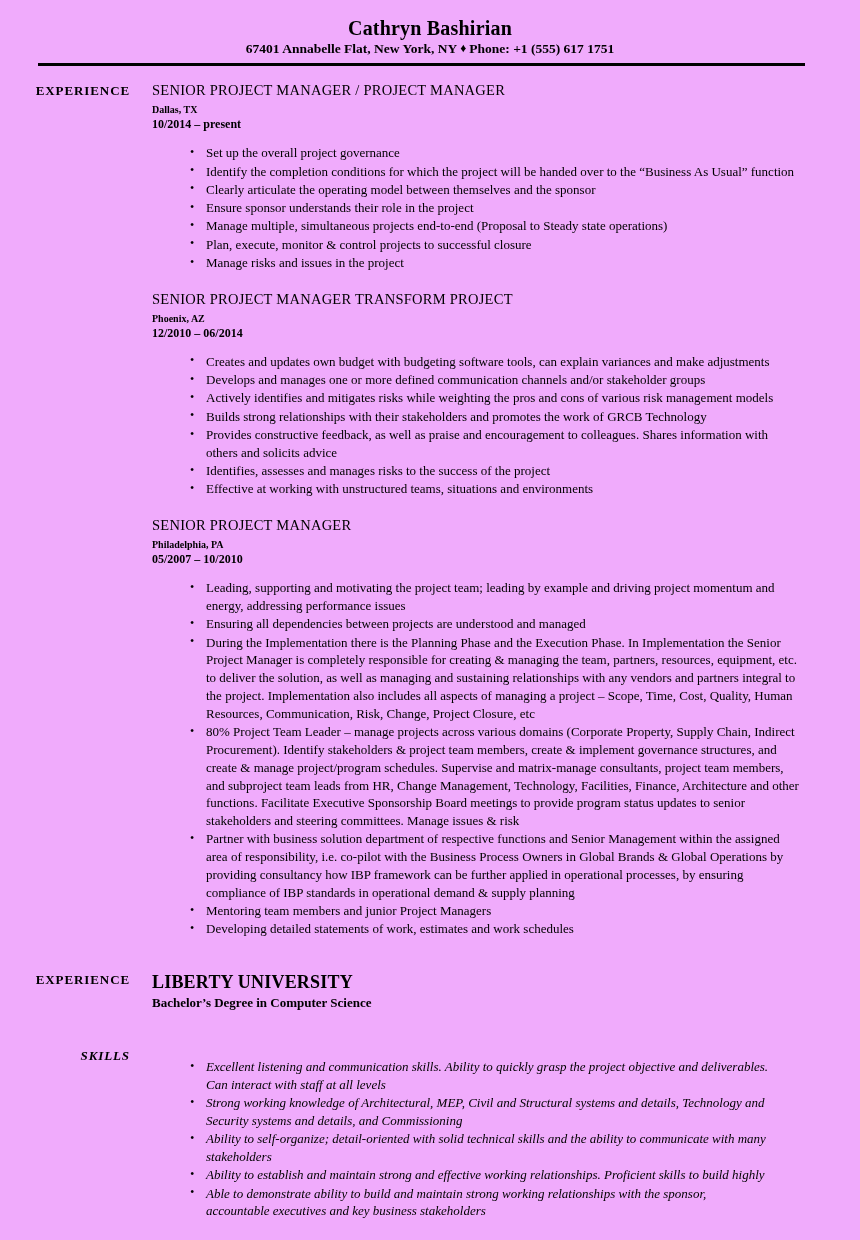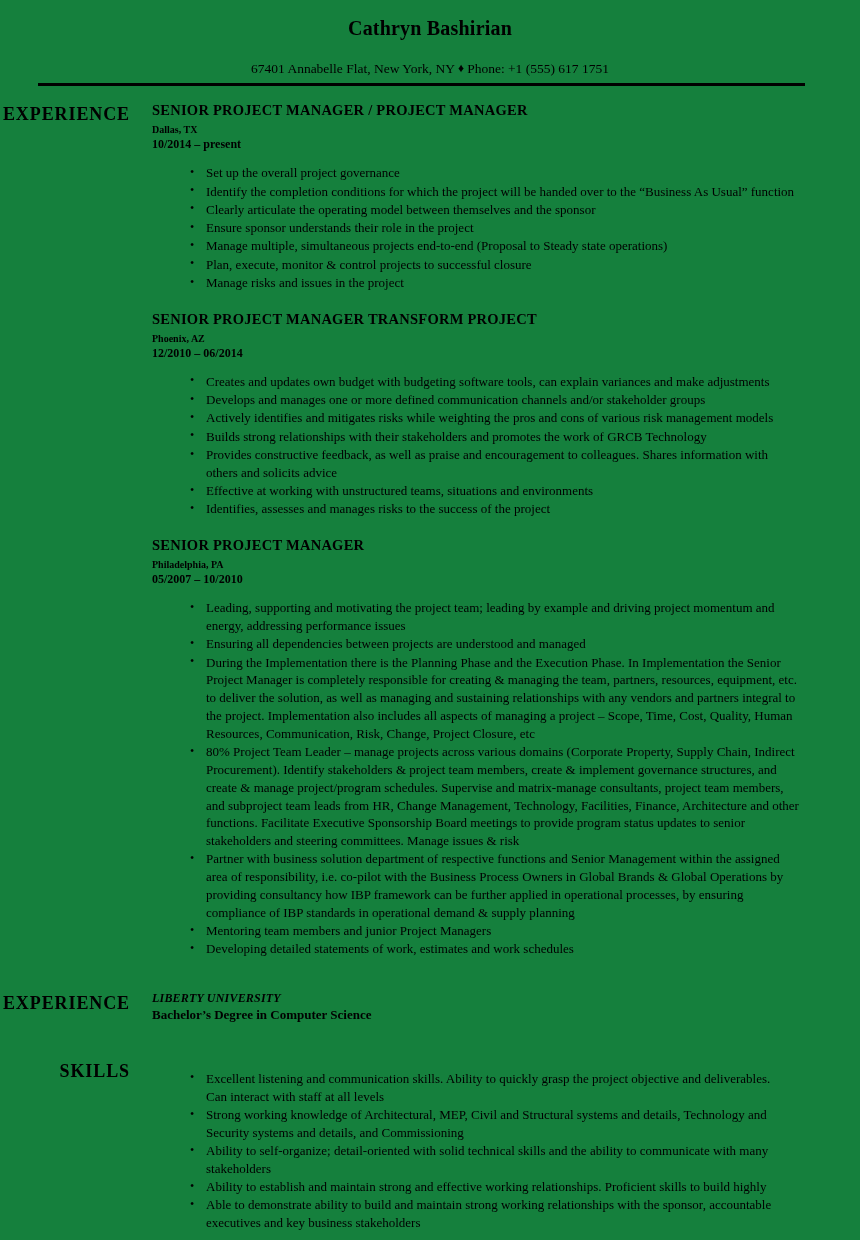--- a/index.html
+++ b/index.html
@@ -12,40 +12,40 @@
     height: 1240px;
     overflow: hidden;
     font-family: "Liberation Serif", "DejaVu Serif", serif;
     color: #000000;
     background: #fdfdfd;
   }
   .page {
     position: relative;
     width: 860px;
     height: 1240px;
-    background: #15803d;
+    background: #f0abfc;
     box-sizing: border-box;
     overflow: hidden;
   }
 
   
   .header {
     padding-top: 16px;
     text-align: center;
   }
   .cand-name {
     font-size: 20px;
     font-weight: bold;
     letter-spacing: 0.2px;
     line-height: 1.25;
   }
   .cand-contact {
     font-size: 13.5px;
-    font-weight: normal;
-    margin-top: 20px;
+    font-weight: bold;
+    margin-top: 0;
     line-height: 1.2;
   }
   .diamond {
     font-size: 12px;
     padding: 0 3px;
     position: relative;
     top: -1px;
   }
   .rule-wrap {
     padding: 0 55px 0 38px;
@@ -64,40 +64,40 @@
   .section {
     display: flex;
     align-items: flex-start;
   }
   .sec-label {
     width: 152px;
     flex: 0 0 152px;
     text-align: right;
     padding-right: 22px;
     box-sizing: border-box;
-    font-size: 18px;
+    font-size: 13px;
     font-weight: bold;
     letter-spacing: 0.9px;
     line-height: 1.35;
     padding-top: 1px;
   }
   .sec-content {
     flex: 1 1 auto;
     padding-right: 48px;
     box-sizing: border-box;
   }
 
   
   .job {
     margin-bottom: 18px;
   }
   .job:last-child { margin-bottom: 0; }
   .job-title {
     font-size: 14.5px;
-    font-weight: bold;
+    font-weight: normal;
     letter-spacing: 0.25px;
     line-height: 1.3;
     margin-bottom: 3px;
   }
   .job-loc {
     font-size: 10px;
     font-weight: bold;
     line-height: 1.3;
   }
   .job-dates {
@@ -125,33 +125,32 @@
     content: "\2022";
     position: absolute;
     left: 0;
     top: -0.5px;
     font-size: 12px;
     line-height: 1.37;
   }
 
   
   .edu-school {
-    font-size: 12px;
+    font-size: 18px;
     font-weight: bold;
     letter-spacing: 0.2px;
     line-height: 1.35;
-    font-style: italic;
   }
   .edu-degree {
     font-size: 13px;
     font-weight: bold;
     line-height: 1.35;
   }
   .section.education { margin-top: 20px; }
-  .section.skills { margin-top: 34px; }
+  .section.skills { margin-top: 34px; font-style: italic; }
   .section.skills .sec-content { padding-right: 76px; }
   .section.skills ul.bullets { padding-left: 26px; }
 </style>
 </head>
 <body>
 
 <div class="page">
 
   <div class="header">
     <div class="cand-name">Cathryn Bashirian</div>
@@ -187,22 +186,22 @@
         <div class="job">
           <div class="job-title">SENIOR PROJECT MANAGER TRANSFORM PROJECT</div>
           <div class="job-loc">Phoenix, AZ</div>
           <div class="job-dates">12/2010 – 06/2014</div>
           <ul class="bullets">
             <li>Creates and updates own budget with budgeting software tools, can explain variances and make adjustments</li>
             <li>Develops and manages one or more defined communication channels and/or stakeholder groups</li>
             <li>Actively identifies and mitigates risks while weighting the pros and cons of various risk management models</li>
             <li>Builds strong relationships with their stakeholders and promotes the work of GRCB Technology</li>
             <li>Provides constructive feedback, as well as praise and encouragement to colleagues. Shares information with others and solicits advice</li>
+            <li>Identifies, assesses and manages risks to the success of the project</li>
             <li>Effective at working with unstructured teams, situations and environments</li>
-            <li>Identifies, assesses and manages risks to the success of the project</li>
           </ul>
         </div>
 
         <div class="job">
           <div class="job-title">SENIOR PROJECT MANAGER</div>
           <div class="job-loc">Philadelphia, PA</div>
           <div class="job-dates">05/2007 – 10/2010</div>
           <ul class="bullets">
             <li>Leading, supporting and motivating the project team; leading by example and driving project momentum and energy, addressing performance issues</li>
             <li>Ensuring all dependencies between projects are understood and managed</li>

